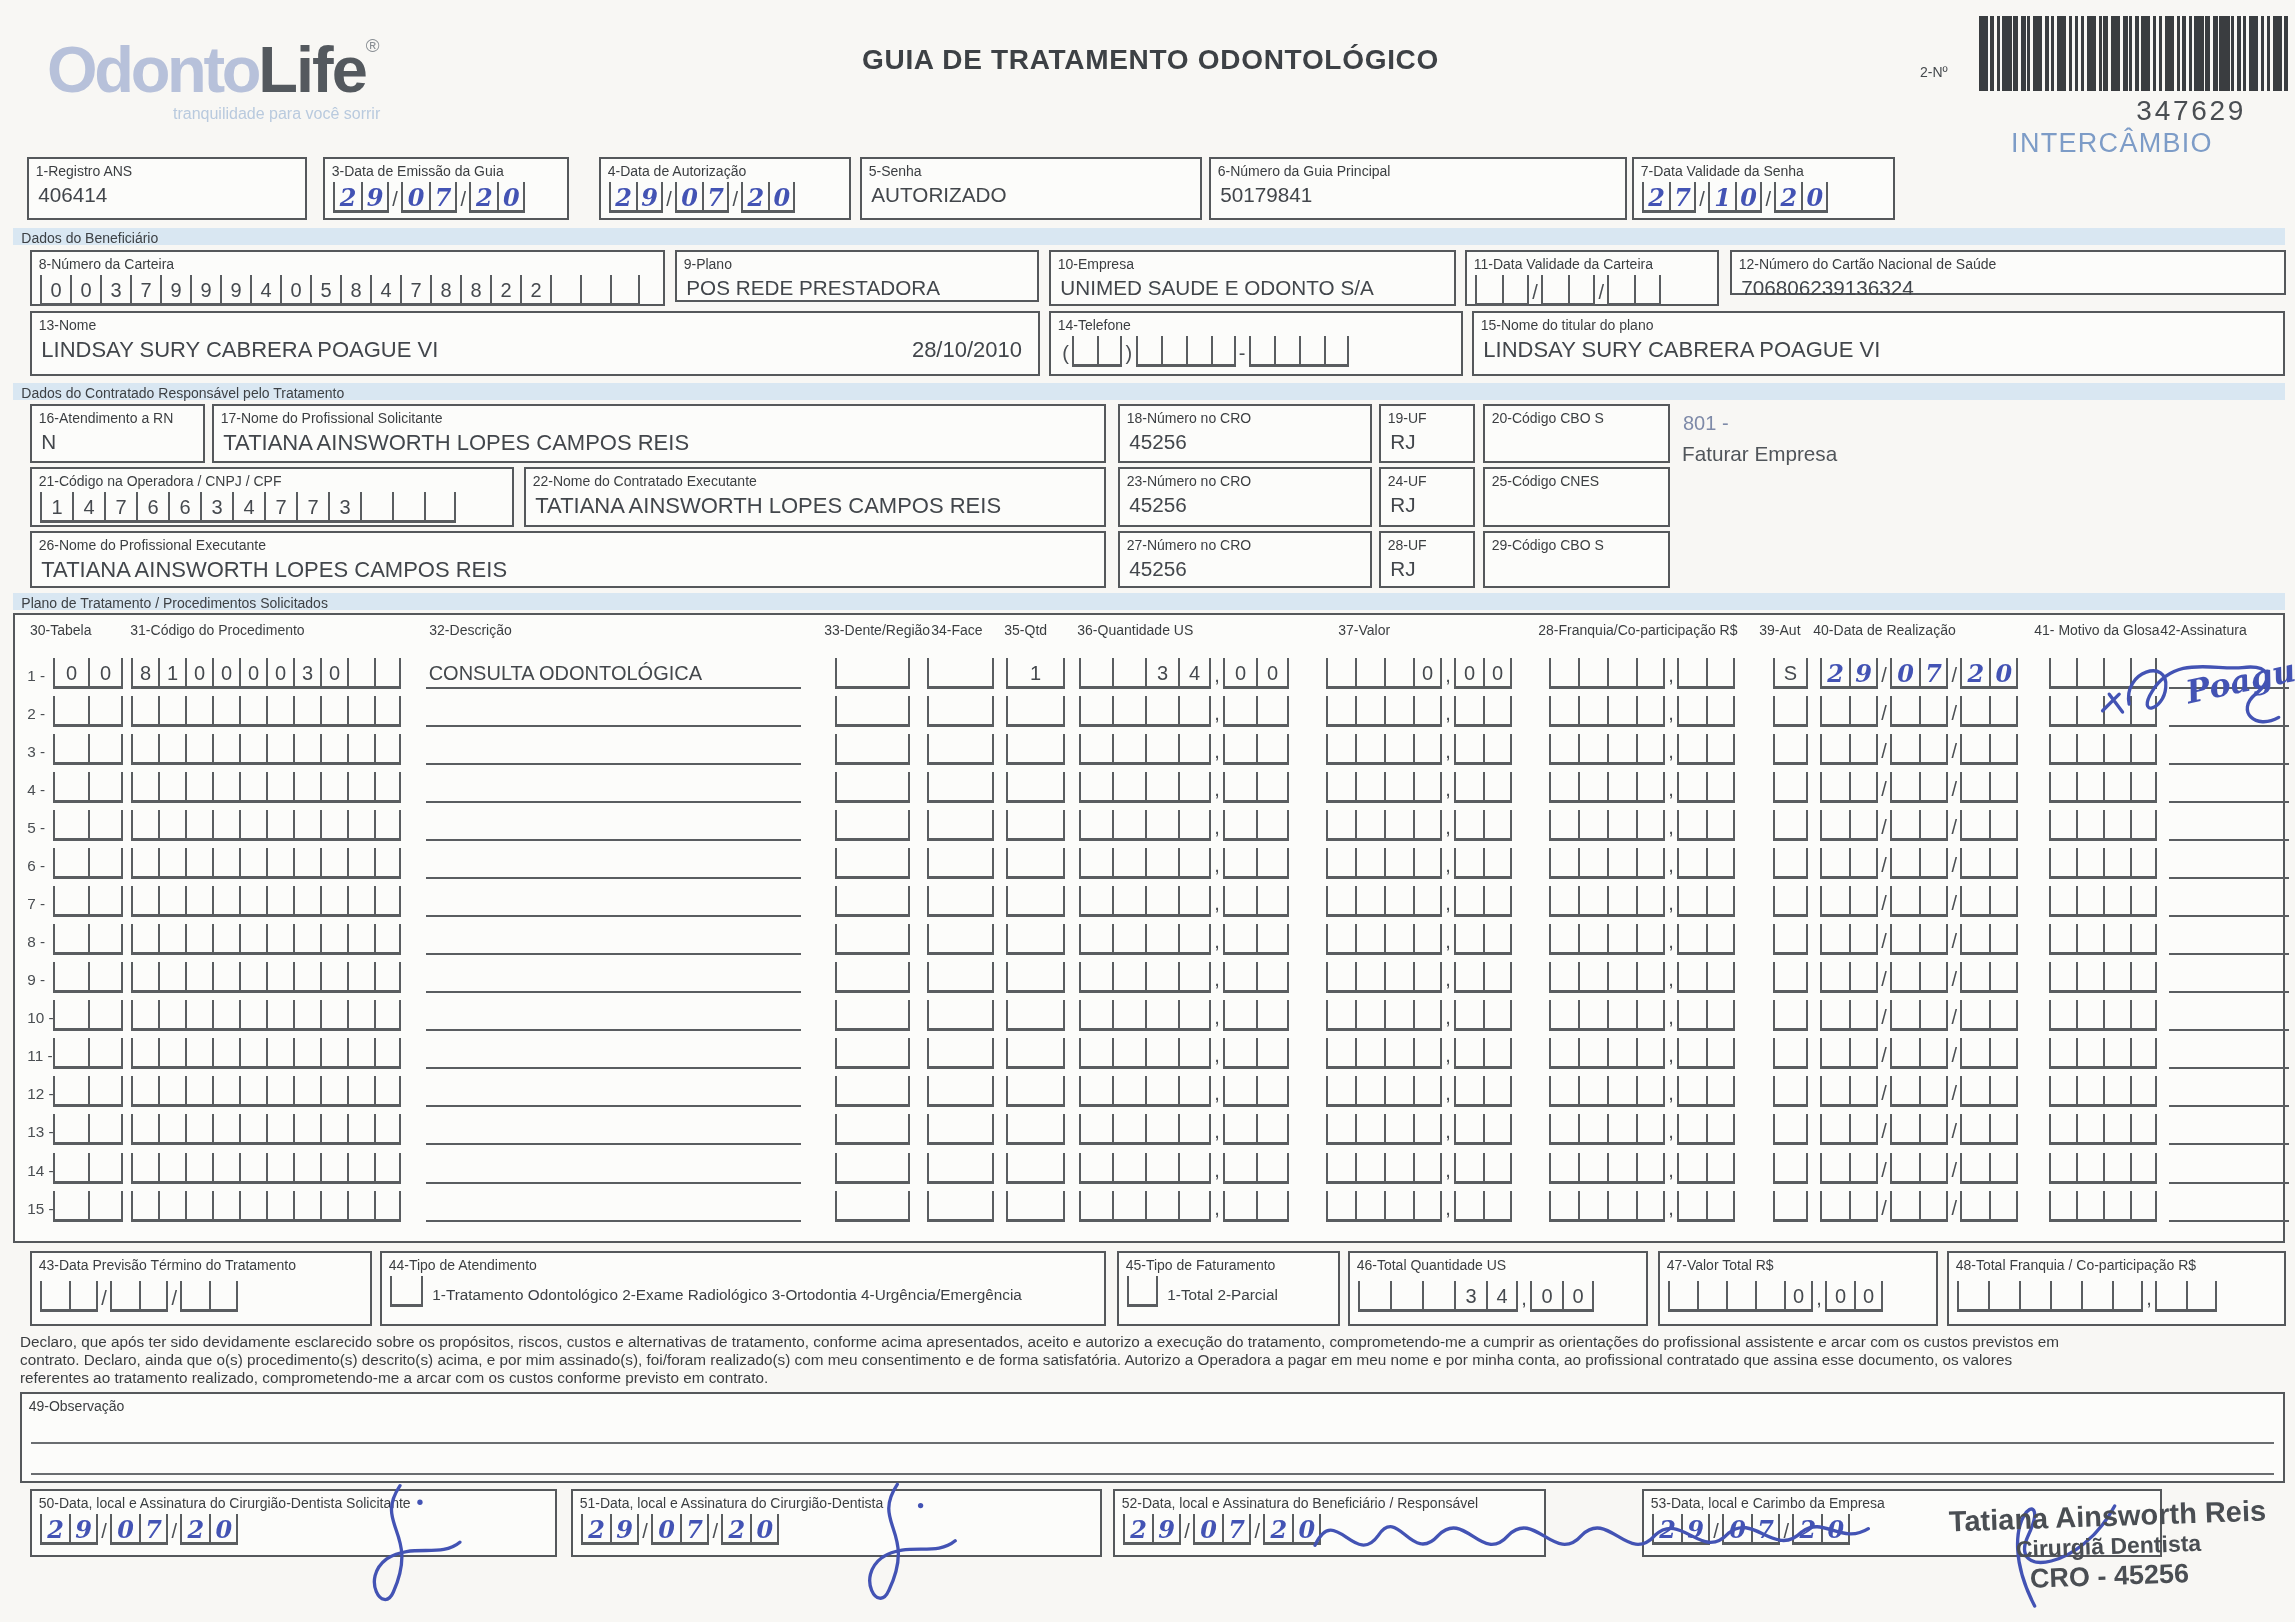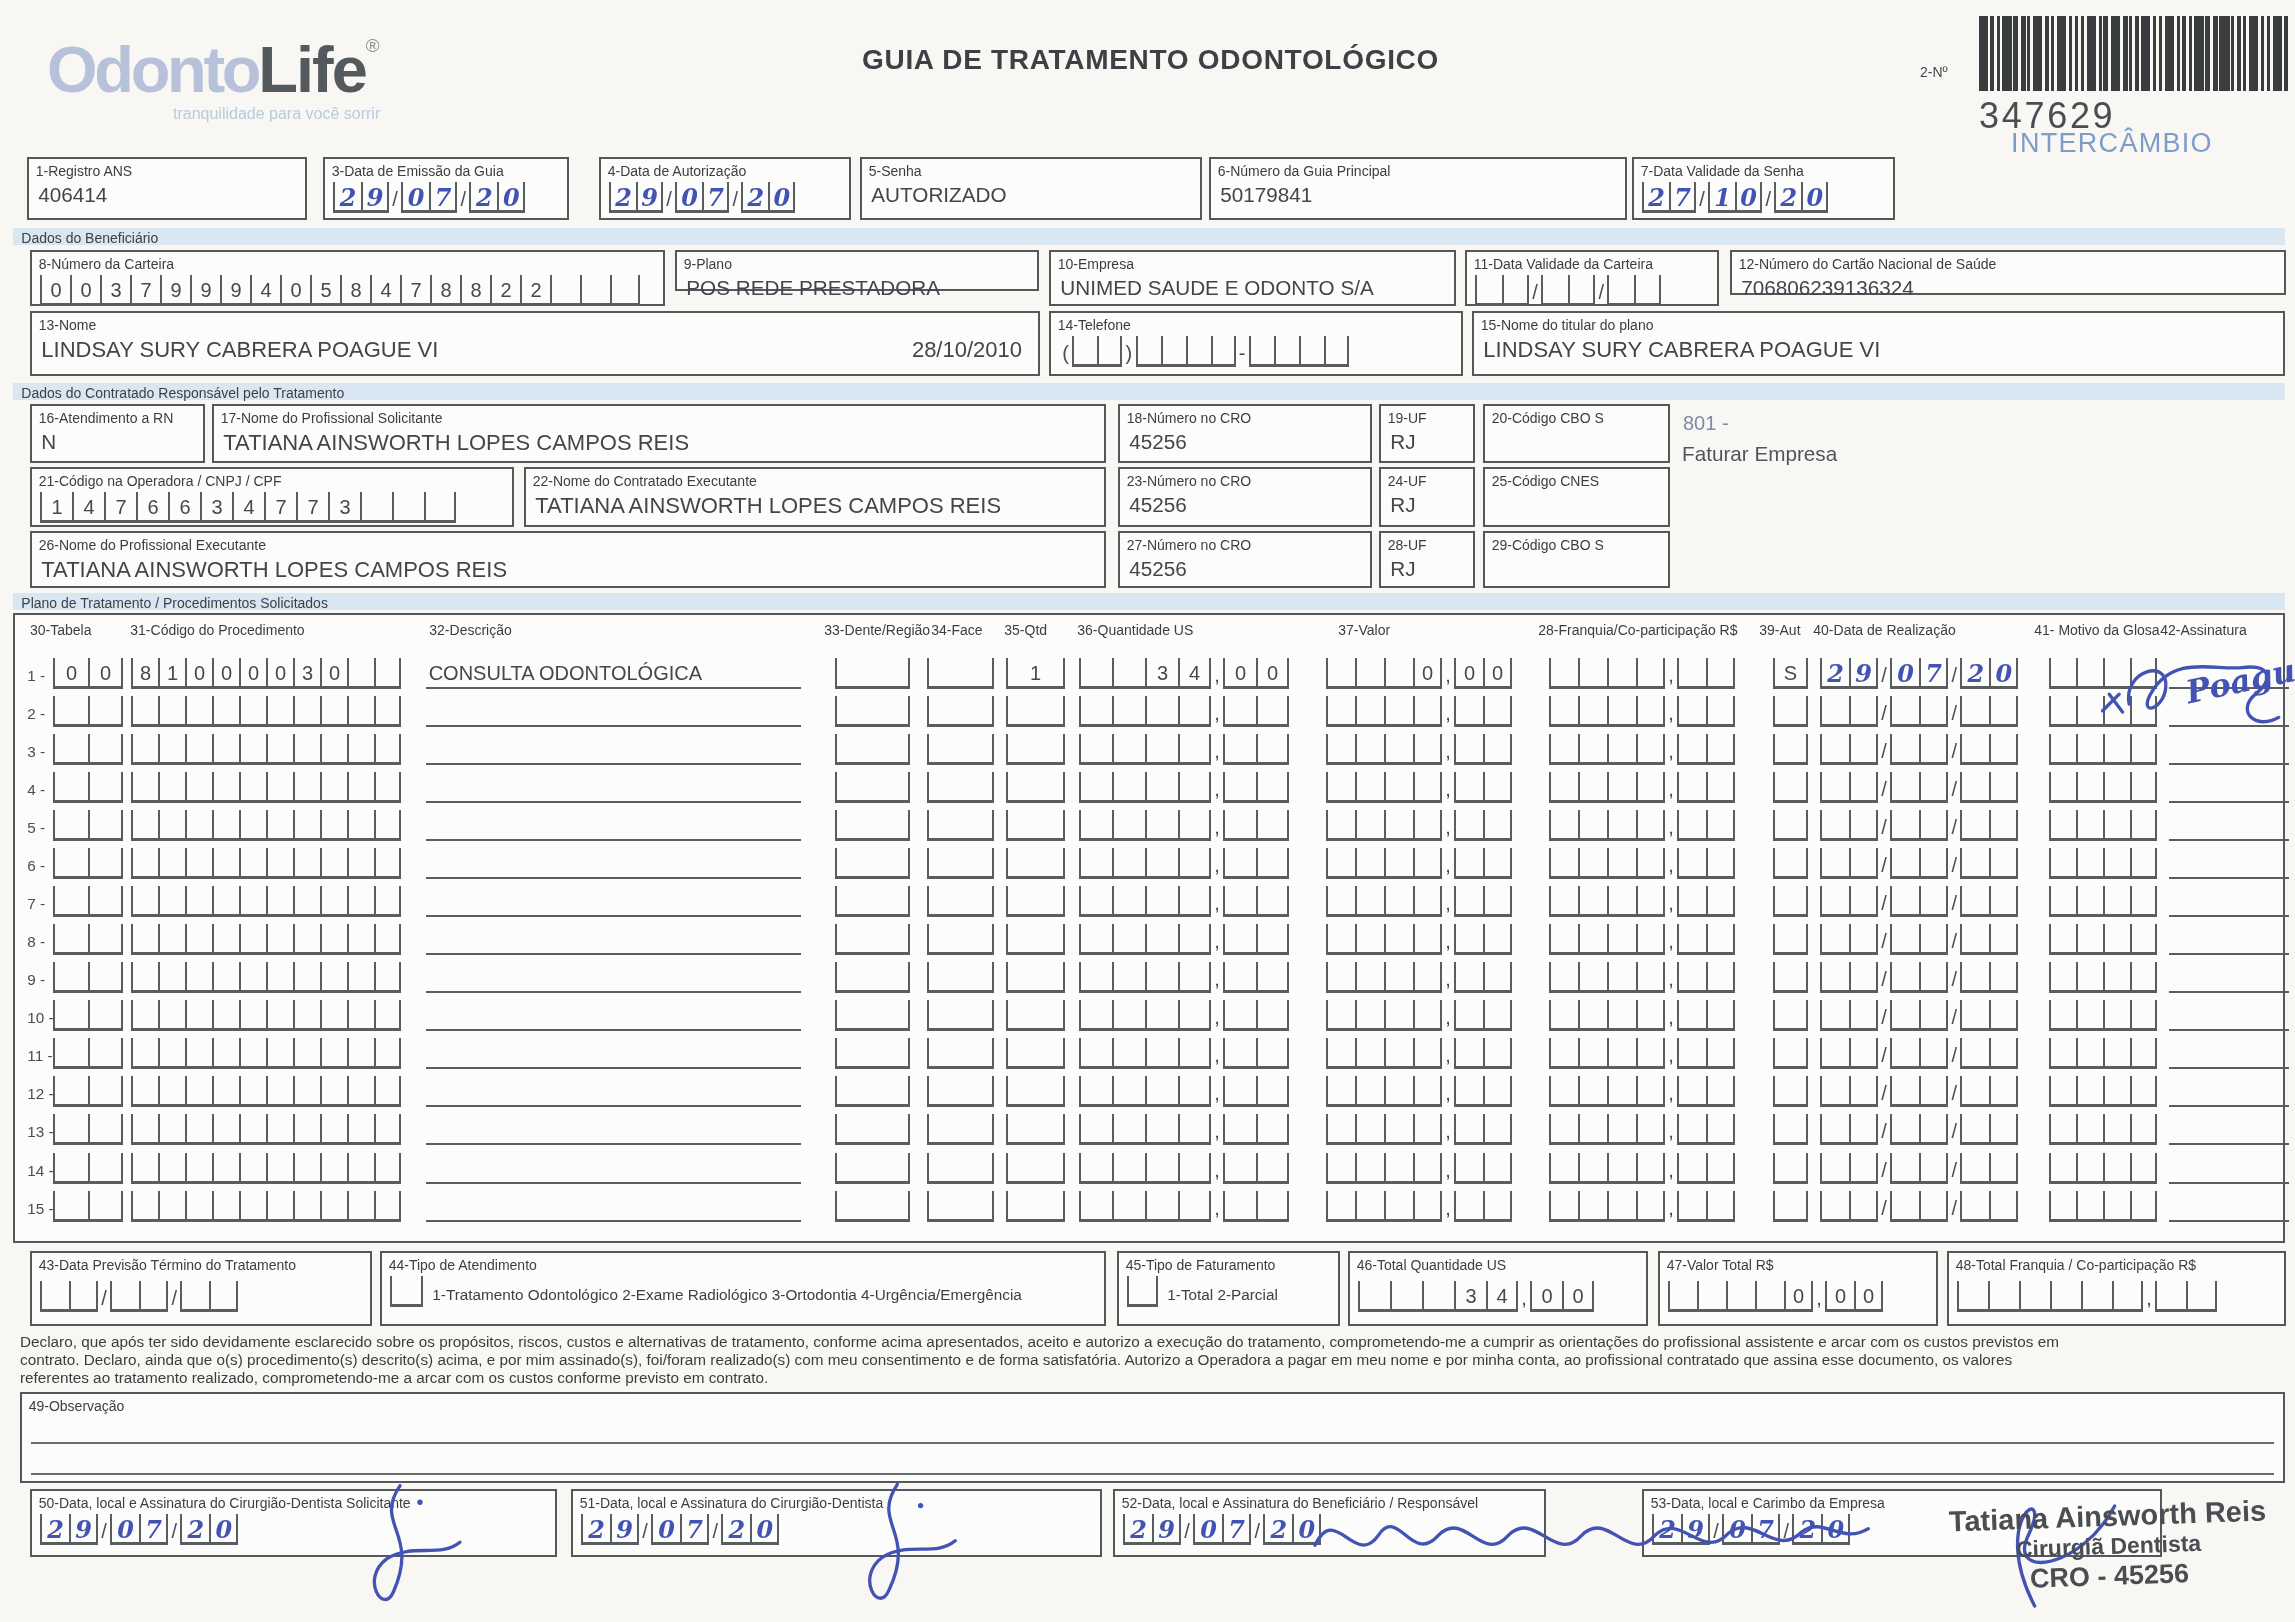--- a/index.html
+++ b/index.html
@@ -46,22 +46,22 @@
   .logo .reg{font-size:18.7px;color:#8a8f94;vertical-align:40px;}
   .tagline{position:absolute;left:173px;top:105px;font-size:16px;color:#b9cade;}
   .title{position:absolute;left:767px;top:44px;width:767px;text-align:center;
          font-size:28px;font-weight:bold;letter-spacing:0.7px;color:#3d4145;}
   .bclabel{position:absolute;left:1920px;top:64px;font-size:14px;color:#45494d;}
   .barcode{position:absolute;left:1979px;top:16px;width:312px;height:75px;
       background:
         repeating-linear-gradient(90deg,#3a3d40 0 3.3px,transparent 3.3px 6px),
         repeating-linear-gradient(90deg,#3a3d40 0 2px,transparent 2px 11.3px),
         repeating-linear-gradient(90deg,#3a3d40 0 6px,transparent 6px 27px);}
-  .bcnum{position:absolute;left:1979px;top:95px;width:267px;text-align:left;
-         font-size:36px;letter-spacing:2.7px;color:#4a4e52;}
+  .bcnum{position:absolute;left:1979px;top:95px;width:267px;text-align:right;
+         font-size:28px;letter-spacing:2.7px;color:#4a4e52;}
   .bcsub{position:absolute;left:1965px;top:128px;width:294px;text-align:center;
          font-size:27px;letter-spacing:1.3px;color:#7d9cc7;}
   .note801{position:absolute;left:1683px;top:412px;font-size:20px;color:#7e8aa8;}
   .note801b{position:absolute;left:1682px;top:442px;font-size:20.7px;color:#50555a;text-align:right;}
   
   .decl{position:absolute;left:20px;top:1333px;width:2262px;font-size:15.3px;font-weight:normal;
         color:#3a3d40;line-height:18px;}
   
   .obsline{position:absolute;left:9.3px;right:9.3px;border-bottom:2px solid #6a6d70;}
   
@@ -115,21 +115,21 @@
     <span class="flabel">7-Data Validade da Senha</span>
     <div class="combwrap"><span class="comb hand" style="--cw:27px"><span class="cc">2</span><span class="cc ce">7</span><span class="cs">/</span><span class="cc">1</span><span class="cc ce">0</span><span class="cs">/</span><span class="cc">2</span><span class="cc ce">0</span></span></div>
   </div>
 
   <div class="band" style="top:228px"><span>Dados do Beneficiário</span></div>
 
   <div class="fbox" style="left:30px;top:250px;width:635px;height:56px">
     <span class="flabel">8-Número da Carteira</span>
     <div class="combwrap"><span class="comb" style="--cw:30px"><span class="cc">0</span><span class="cc">0</span><span class="cc">3</span><span class="cc">7</span><span class="cc">9</span><span class="cc">9</span><span class="cc">9</span><span class="cc">4</span><span class="cc">0</span><span class="cc">5</span><span class="cc">8</span><span class="cc">4</span><span class="cc">7</span><span class="cc">8</span><span class="cc">8</span><span class="cc">2</span><span class="cc">2</span><span class="cc">&nbsp;</span><span class="cc">&nbsp;</span><span class="cc ce">&nbsp;</span></span></div>
   </div>
-  <div class="fbox" style="left:675px;top:250px;width:364px;height:41px">
+  <div class="fbox" style="left:675px;top:250px;width:364px;height:52px">
     <span class="flabel">9-Plano</span>
     <span class="fvalue">POS REDE PRESTADORA</span>
   </div>
   <div class="fbox" style="left:1049px;top:250px;width:407px;height:56px">
     <span class="flabel">10-Empresa</span>
     <span class="fvalue">UNIMED SAUDE E ODONTO S/A</span>
   </div>
   <div class="fbox" style="left:1465px;top:250px;width:254px;height:56px">
     <span class="flabel">11-Data Validade da Carteira</span>
     <div class="combwrap"><span class="comb" style="--cw:27px"><span class="cc">&nbsp;</span><span class="cc ce">&nbsp;</span><span class="cs">/</span><span class="cc">&nbsp;</span><span class="cc ce">&nbsp;</span><span class="cs">/</span><span class="cc">&nbsp;</span><span class="cc ce">&nbsp;</span></span></div>

